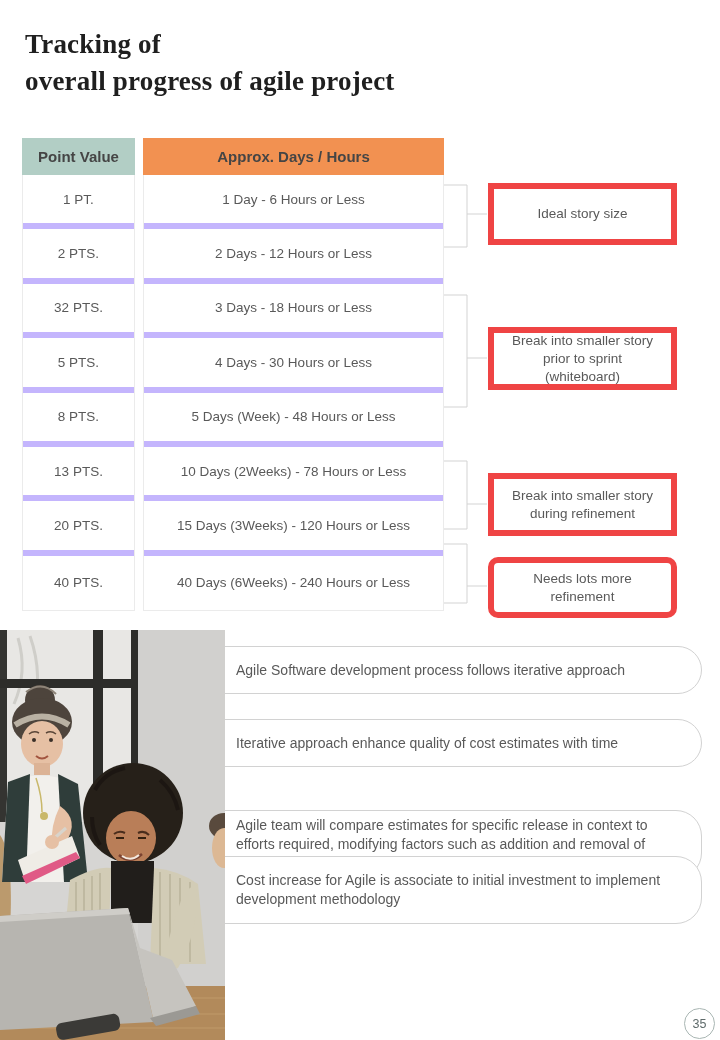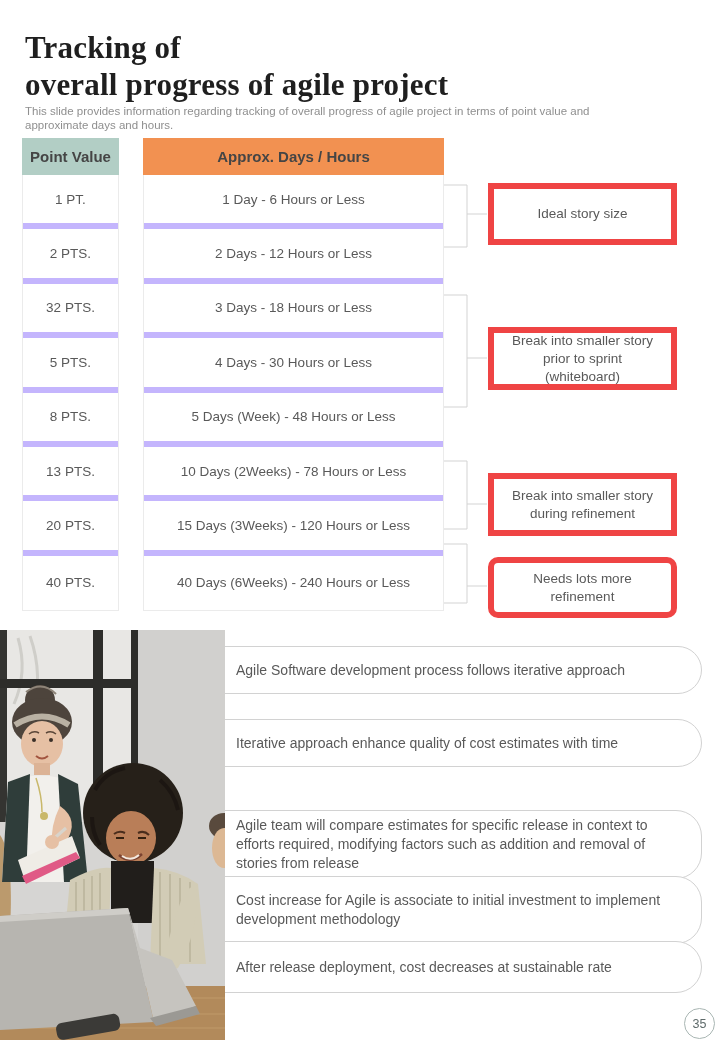--- a/index.html
+++ b/index.html
@@ -4,29 +4,29 @@
 <style>
   html,body{margin:0;padding:0;background:#ffffff;}
   .slide{
     position:relative;width:720px;height:1040px;background:#ffffff;
     font-family:"Liberation Sans",sans-serif;overflow:hidden;
   }
   
   .title{
     position:absolute;left:25px;top:8px;width:640px;
     font-family:"Liberation Serif",serif;font-weight:700;
-    font-size:31px;line-height:37px;color:#1f1f1f;letter-spacing:.2px;
+    font-size:27px;line-height:37px;color:#1f1f1f;letter-spacing:.2px;
   }
   .subtitle{
     position:absolute;left:25px;top:92px;width:600px;
     font-size:11.5px;line-height:14.5px;color:#8f8f8f;
   }
   
   .tcol{position:absolute;top:138px;box-sizing:border-box;}
-  .tcol-points{left:22px;width:97px;}
+  .tcol-points{left:22px;width:113px;}
   .tcol-days{left:143px;width:301px;}
   .th{
     height:37px;display:flex;align-items:center;justify-content:center;
     font-weight:700;font-size:15px;color:#454545;
   }
   .cells{border:1px solid #ebebeb;border-top:none;background:#fff;}
   .cell{
     height:54.4px;box-sizing:border-box;border-bottom:6px solid #c4b5fd;
     display:flex;align-items:center;justify-content:center;
     font-size:13.5px;color:#595959;text-align:center;padding:0 6px;
@@ -49,39 +49,38 @@
   .note{
     position:absolute;left:213px;width:489px;box-sizing:border-box;
     border:1px solid #d2d2d2;border-radius:0 26px 26px 0;background:#fff;
     display:flex;align-items:center;
     font-size:14px;line-height:19px;color:#595959;
     padding:4px 16px 4px 22px;z-index:1;
   }
   .note1{top:646px;height:48px;}
   .note2{top:719px;height:48px;}
   .note3{top:790px;height:69px;margin-top:20px;}
-  .note4{top:876px;height:68px;}
+  .note4{top:856px;height:68px;}
   .note5{top:941px;height:52px;}
   
   .photo{position:absolute;left:0;top:630px;z-index:2;}
   
   .pagenum{
     position:absolute;left:684px;top:1008px;width:31px;height:31px;
     box-sizing:border-box;border:1px solid #a9b6b3;border-radius:50%;
     display:flex;align-items:center;justify-content:center;
     font-size:12.5px;color:#5f6b6b;background:#fff;z-index:3;
   }
 </style>
 </head>
 <body>
 
 <div class="slide">
 
   <h1 class="title"><span>Tracking of</span><br><span>overall progress of agile project</span></h1>
-  <p class="subtitle">This slide provides information regarding tracking of overall progress of agile project in terms of point value and approximate days and hours.</p>
 
   <div class="tcol tcol-points">
     <div class="th" style="background:#b2cec5;">Point Value</div>
     <div class="cells">
       <div class="cell">1 PT.</div>
       <div class="cell">2 PTS.</div>
       <div class="cell">32 PTS.</div>
       <div class="cell">5 PTS.</div>
       <div class="cell">8 PTS.</div>
       <div class="cell">13 PTS.</div>
@@ -119,21 +118,20 @@
 
   <div class="ann ann1">Ideal  story size</div>
   <div class="ann ann2">Break into  smaller story prior to sprint (whiteboard)</div>
   <div class="ann ann3">Break into  smaller story during  refinement</div>
   <div class="ann ann4">Needs lots more refinement</div>
 
   <div class="note note1">Agile Software development  process follows  iterative  approach</div>
   <div class="note note2">Iterative  approach enhance  quality  of  cost estimates  with time</div>
   <div class="note note3">Agile team will compare estimates for specific release in context to efforts  required,  modifying  factors  such  as  addition and removal  of  stories  from  release</div>
   <div class="note note4">Cost increase for Agile is associate to initial investment  to implement  development  methodology</div>
-  <div class="note note5">After release deployment,  cost decreases at sustainable rate</div>
 
   <svg class="photo" width="225" height="410" viewBox="0 0 225 410">
 
     <rect x="0" y="0" width="225" height="410" fill="#d6d5d3"></rect>
     <rect x="138" y="0" width="87" height="410" fill="#d1d0ce"></rect>
 
     <rect x="0" y="0" width="138" height="192" fill="#e8e7e4"></rect>
     <path d="M18,8 q10,34 -4,66 M30,6 q14,40 2,78" stroke="#cfcec9" stroke-width="3" fill="none"></path>
     <rect x="0" y="0" width="7" height="192" fill="#343431"></rect>
     <rect x="93" y="0" width="10" height="192" fill="#2d2d2a"></rect>

